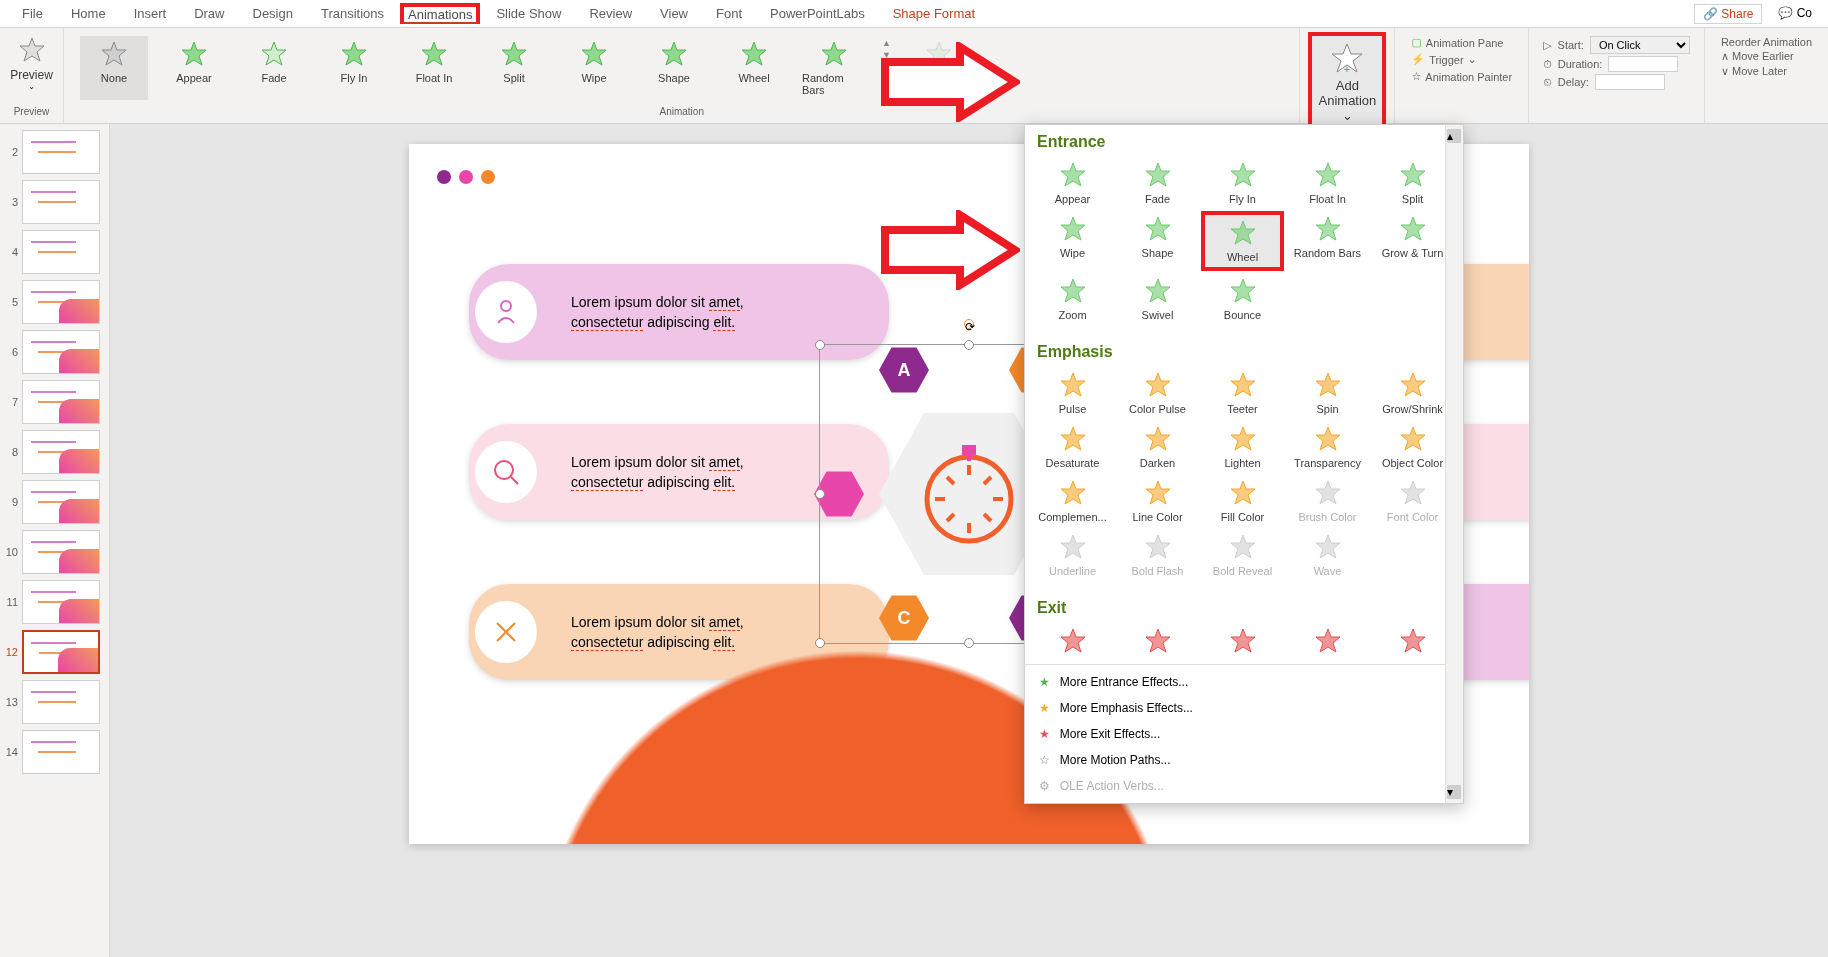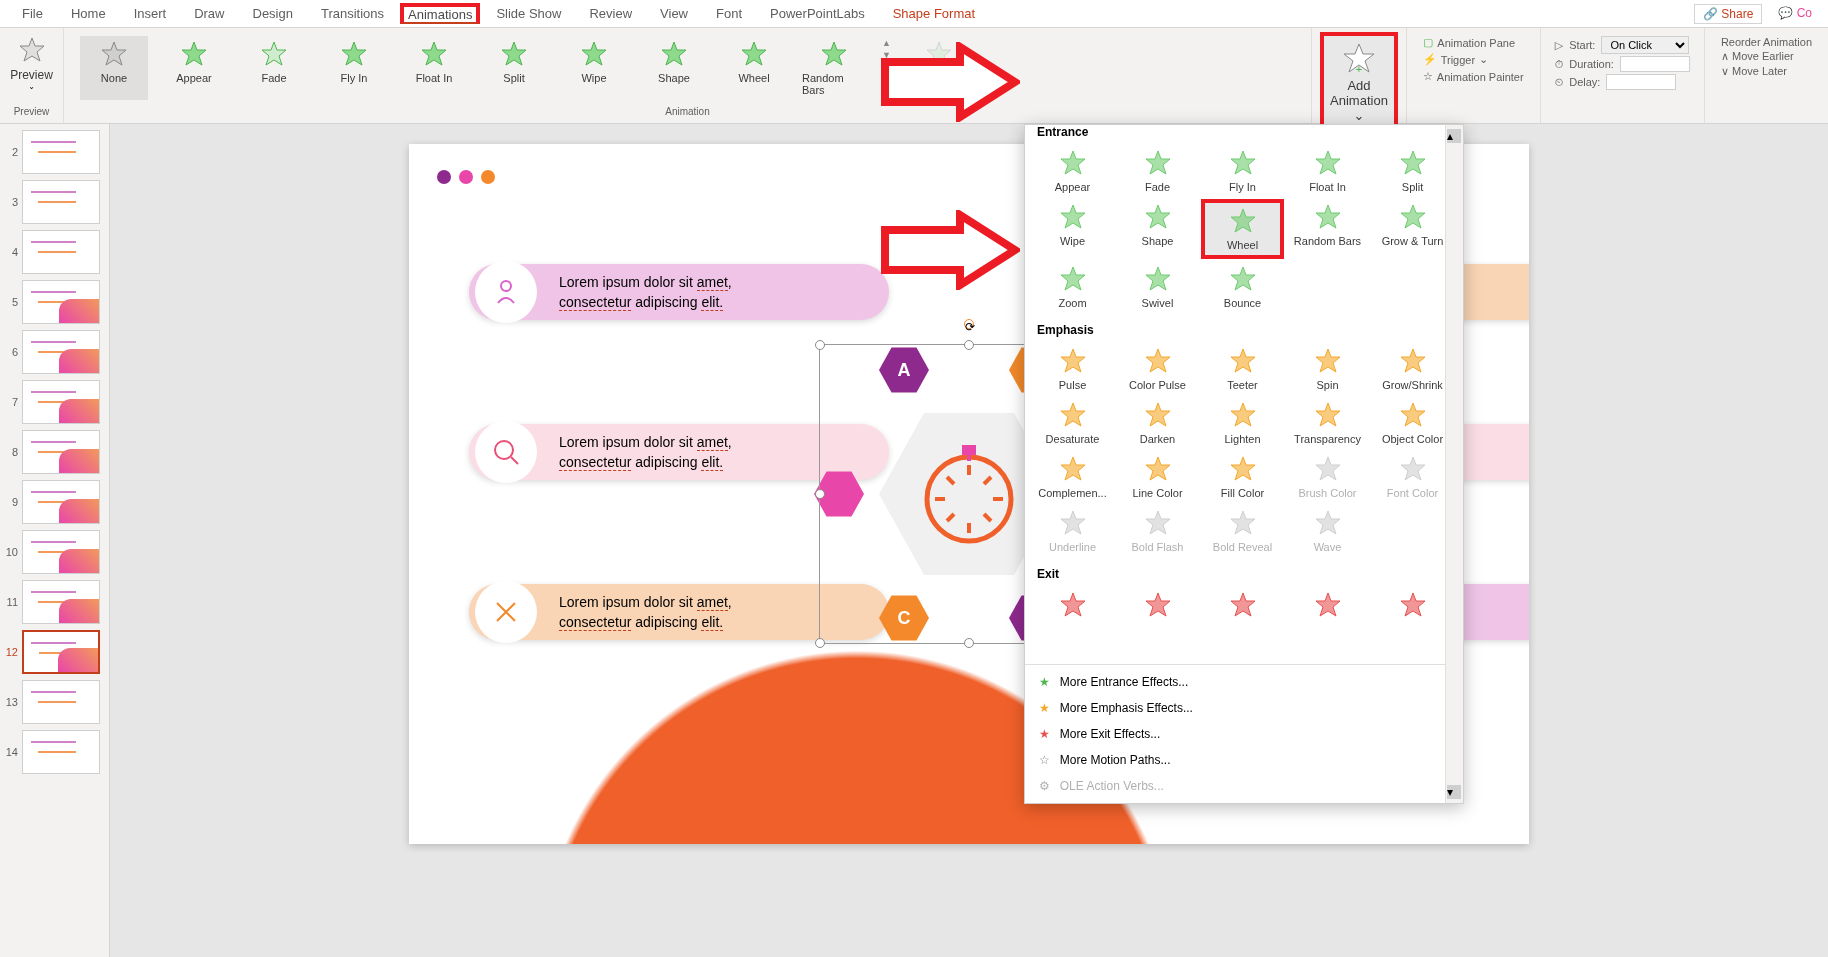--- a/index.html
+++ b/index.html
@@ -4,21 +4,21 @@
 <style>
 *{box-sizing:border-box;margin:0;padding:0;font-family:"Segoe UI",Arial,sans-serif}
 body{background:#fff;font-size:12px;width:1828px;height:957px;overflow:hidden;position:relative}
 .tabs{display:flex;align-items:center;height:28px;border-bottom:1px solid #d4d4d4;background:#fff;padding-left:8px}
 .tab{padding:4px 14px;font-size:13px;color:#5e5e5e;cursor:pointer}
 .tab.active{color:#4a4a4a;border-bottom:2px solid #c43e1c}
 .tab.context{color:#c43e1c}
 .hl-red{border:4px solid #ed1c24;padding:0 4px}
 .right-tabs{margin-left:auto;display:flex;gap:8px;padding-right:8px}
 .share{border:1px solid #d4d4d4;padding:2px 8px;color:#c43e1c;font-size:12px}
-.comment{color:#ec4899;font-size:12px;padding:2px 8px}
+.comment{color:#000000;font-size:12px;padding:2px 8px}
 
 .ribbon{display:flex;height:96px;background:#f3f2f1;border-bottom:1px solid #d4d4d4;position:relative}
 .rgrp{display:flex;flex-direction:column;align-items:center;padding:4px 8px;border-right:1px solid #e1dfdd}
 .rgrp-label{font-size:10px;color:#5e5e5e;margin-top:auto;padding:2px}
 .preview-box{display:flex;flex-direction:column;align-items:center;padding:4px 12px}
 .star-ico{width:28px;height:28px;display:flex;align-items:center;justify-content:center}
 .anim-gallery{display:flex;gap:12px;padding:4px 8px}
 .anim-item{display:flex;flex-direction:column;align-items:center;width:68px;padding:4px 2px;font-size:11px;cursor:pointer}
 .anim-item.none{background:#e1dfdd}
 .ilabel{margin-top:4px;color:#3b3a39}
@@ -41,36 +41,36 @@
 .timg{width:78px;height:44px;background:#fff;border:1px solid #cfcfcf;position:relative;overflow:hidden}
 .timg.sel{border:2px solid #c43e1c}
 .timgline{position:absolute;background:#d082c8;height:2px;width:60%;top:10px;left:10%}
 .timgline2{position:absolute;background:#f39a5b;height:2px;width:50%;top:20px;left:20%}
 .timgblob{position:absolute;background:linear-gradient(45deg,#e946a9,#f39a5b);width:40px;height:24px;bottom:0;right:0;border-radius:12px 0 0 0}
 
 .canvas{flex:1;background:#e6e6e6;display:flex;align-items:flex-start;justify-content:center;padding:20px;position:relative;overflow:hidden}
 .slide{width:1120px;height:700px;background:#fff;box-shadow:0 2px 8px rgba(0,0,0,.2);position:relative;overflow:hidden}
 .dots{position:absolute;top:26px;left:28px;display:flex;gap:8px}
 .dot{width:14px;height:14px;border-radius:50%}
-.pill{position:absolute;height:56px;border-radius:40px;display:flex;align-items:center;padding:0 24px 0 6px;gap:22px;box-shadow:0 2px 6px rgba(0,0,0,.15)}
+.pill{position:absolute;height:96px;border-radius:40px;display:flex;align-items:center;padding:0 24px 0 6px;gap:34px;box-shadow:0 2px 6px rgba(0,0,0,.15)}
 .pill.right{padding:0 6px 0 24px}
 .piconcirc{width:62px;height:62px;border-radius:50%;background:#fff;display:flex;align-items:center;justify-content:center}
 .ptxt{font-size:14px;line-height:1.45}
 .underl{border-bottom:1px dashed #c43e1c}
 .center-obj{position:absolute;left:50%;top:50%;transform:translate(-50%,-50%);width:290px;height:290px}
 .selbox{position:absolute;left:50%;top:50%;transform:translate(-50%,-50%);width:300px;height:300px;border:1px solid #999}
 .selhandle{position:absolute;width:10px;height:10px;background:#fff;border:1px solid #888;border-radius:50%}
 .hexbig{position:absolute;left:50%;top:50%;transform:translate(-50%,-50%);width:180px;height:180px;background:#f0f0f0;clip-path:polygon(25% 5%,75% 5%,100% 50%,75% 95%,25% 95%,0 50%)}
 .hexsm{position:absolute;width:50px;height:50px;color:#fff;display:flex;align-items:center;justify-content:center;font-weight:600;font-size:18px;clip-path:polygon(25% 5%,75% 5%,100% 50%,75% 95%,25% 95%,0 50%)}
 .stopwatch{position:absolute;left:50%;top:50%;transform:translate(-50%,-50%);width:110px;height:110px}
 .wave{position:absolute;bottom:-60px;left:0;width:100%;height:320px;background:radial-gradient(circle at 40% 120%,#f0602a 0%,#f0602a 40%,transparent 41%)}
 
 .dropdown{position:absolute;left:1024px;top:124px;width:440px;background:#fff;border:1px solid #cfcfcf;box-shadow:0 4px 16px rgba(0,0,0,.25);z-index:50;display:flex;flex-direction:column}
 .dd-scroll{overflow-y:auto;flex:1}
-.dd-section{padding:0 12px 4px;font-weight:600;font-size:12px;color:#000000}
+.dd-section{padding:8px 12px 4px;font-weight:600;font-size:16px;color:#4d7c0f}
 .dd-grid{display:flex;flex-wrap:wrap;padding:2px 6px 10px;gap:2px}
 .dd-item{width:83px;display:flex;flex-direction:column;align-items:center;padding:4px 2px;font-size:11px;cursor:pointer}
 .dd-item.disabled .ilabel{color:#b0b0b0}
 .dd-item.hl{border:4px solid #ed1c24;background:#e8e8e8}
 .dd-footer{border-top:1px solid #e1dfdd;padding:4px 0}
 .dd-footer-item{display:flex;align-items:center;gap:10px;padding:6px 14px;font-size:12px;cursor:pointer}
 .dd-footer-item.disabled{color:#b0b0b0}
 
 .scrollbar{position:absolute;right:0;top:0;width:18px;height:100%;background:#f3f2f1;border-left:1px solid #e1dfdd}
 .scrollthumb{position:absolute;right:2px;top:12px;width:14px;height:14px;background:#cfcfcf}
@@ -214,21 +214,21 @@
           <span>Animation Painter</span>
         </div>
     </div>
   </div>
 
   <div class="rgrp">
     <div class="timing-col">
       <div class="timing-row">
           <span>▷</span>
           <span>Start:</span>
-          <select style="width:88px"><option>On Click</option></select>
+          <select style="width:100px"><option>On Click</option></select>
         </div>
       <div class="timing-row">
           <span>⏱</span>
           <span>Duration:</span>
           <input style="width: 70px;">
         </div>
       <div class="timing-row">
           <span>⏲</span>
           <span>Delay:</span>
           <input style="width: 70px;">

